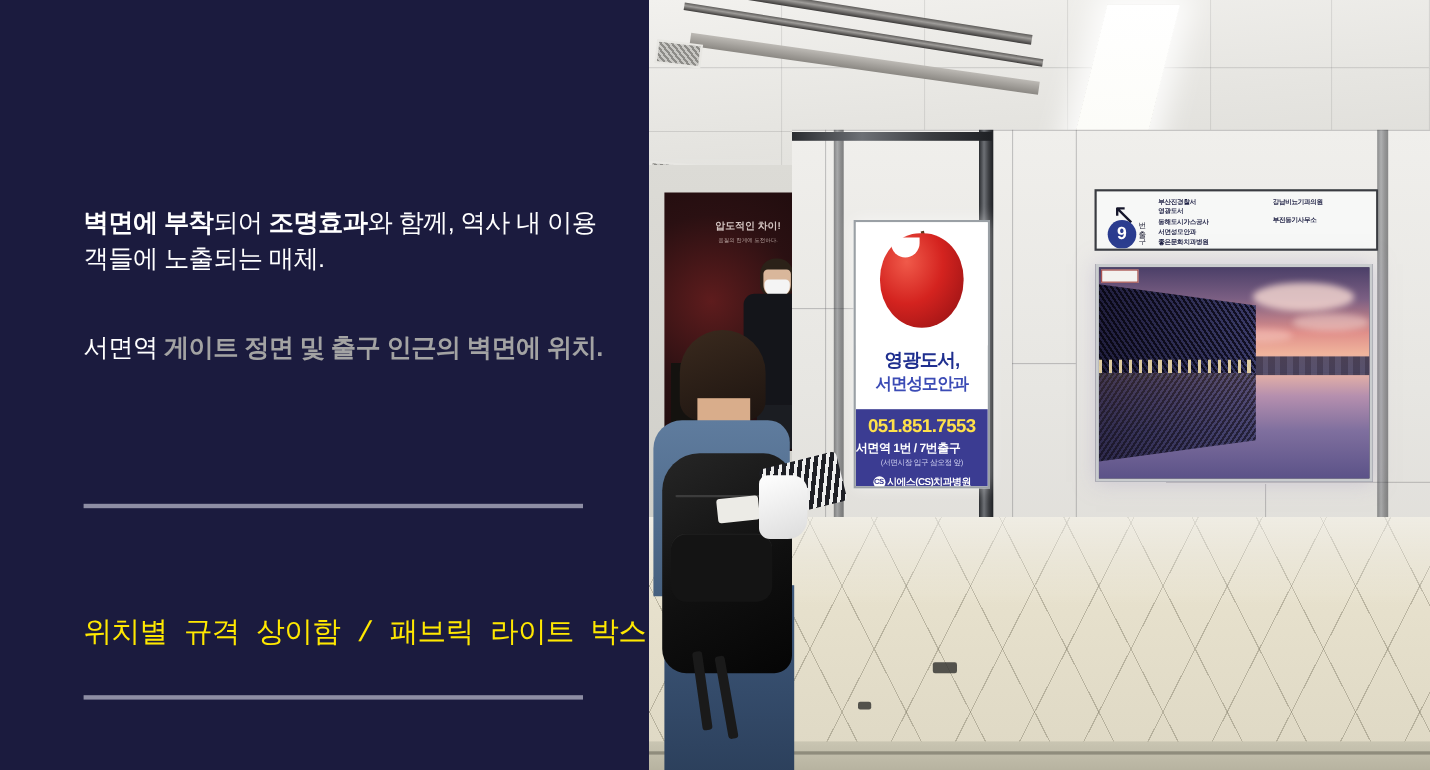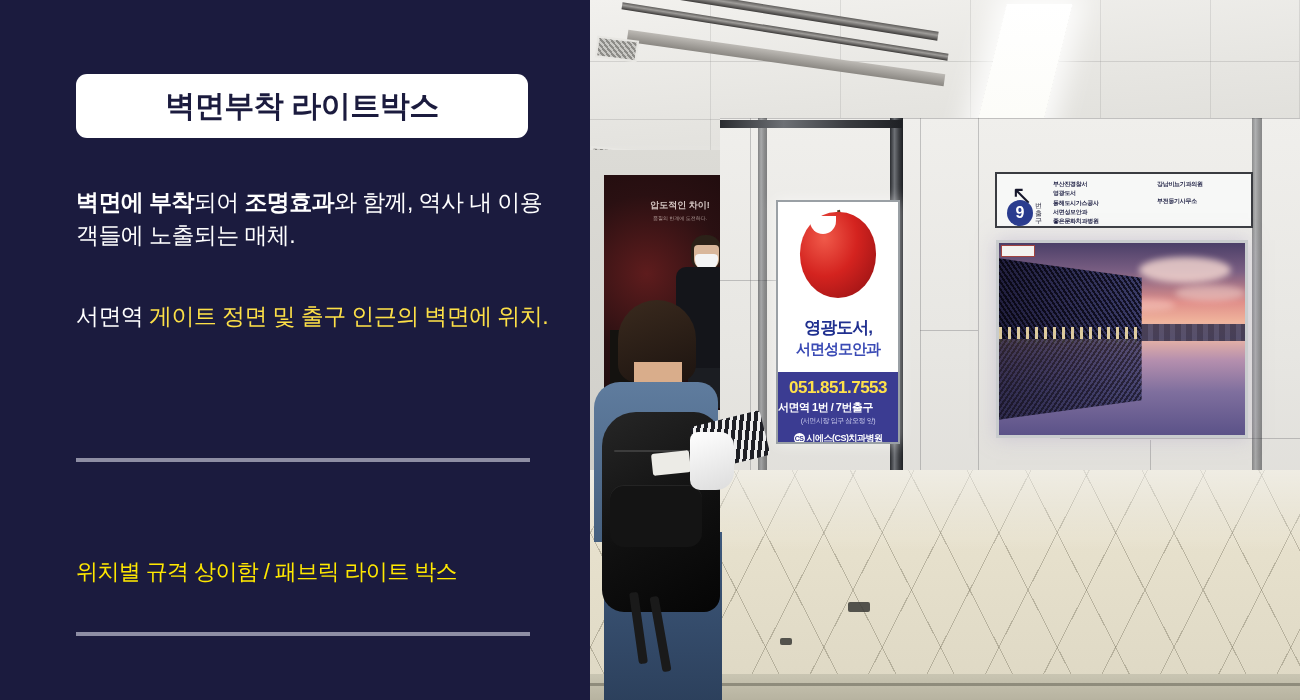--- a/index.html
+++ b/index.html
@@ -25,36 +25,36 @@
   }
 
   .body-block { position:absolute; left:76px; top:186px; width:470px; }
 
   .para { color:#ffffff; font-size:23px; line-height:1.42; letter-spacing:-0.6px; }
   .para .b { font-weight:bold; }
   .para-1 { margin-bottom:0; }
 
   .para-2 { position:absolute; left:76px; top:300px; width:480px;
             color:#ffffff; font-size:23px; line-height:1.45; letter-spacing:-0.6px; }
-  .para-2 .hl { color:#fde047; font-weight:normal; }
+  .para-2 .hl { color:#a3a3a3; font-weight:bold; }
 
   .divider {
     position:absolute; left:76px; width:454px; height:4px;
     background:#8e8ea4;
   }
   .divider.top { top:458px; }
   .divider.bottom { top:632px; }
 
   .spec-label {
     position:absolute; left:76px; top:492px;
     color:#ffffff; font-size:24px; font-weight:bold; letter-spacing:-0.3px;
   }
   .spec-value {
     position:absolute; left:76px; top:557px;
-    color:#ffe800; font-size:22px; letter-spacing:-0.6px;
+    color:#ffe800; font-size:26px; letter-spacing:-0.6px;font-family:Liberation Mono, monospace;
   }
 
   
   .photo {
     position:relative; width:710px; height:700px; flex:0 0 710px;
     overflow:hidden; background:#cfd2d4;
   }
 
   
   .ceiling {
@@ -377,23 +377,20 @@
     border-radius:4px; transform:rotate(-14deg);
   }
 </style>
 </head>
 <body>
 
 <div class="page">
 
   <div class="info-panel">
 
-    <div class="title-box">
-      <span class="title-text">벽면부착 라이트박스</span>
-    </div>
 
     <div class="body-block">
       <p class="para para-1">
         <span class="b">벽면에 부착</span><span>되어 </span><span class="b">조명효과</span><span>와 함께, 역사 내  이용객들에 노출되는 매체.</span>
       </p>
     </div>
 
     <div class="para-2">
       <span>서면역 </span><span class="hl">게이트 정면 및 출구 인근의 벽면에 위치.</span><br>
     </div>

